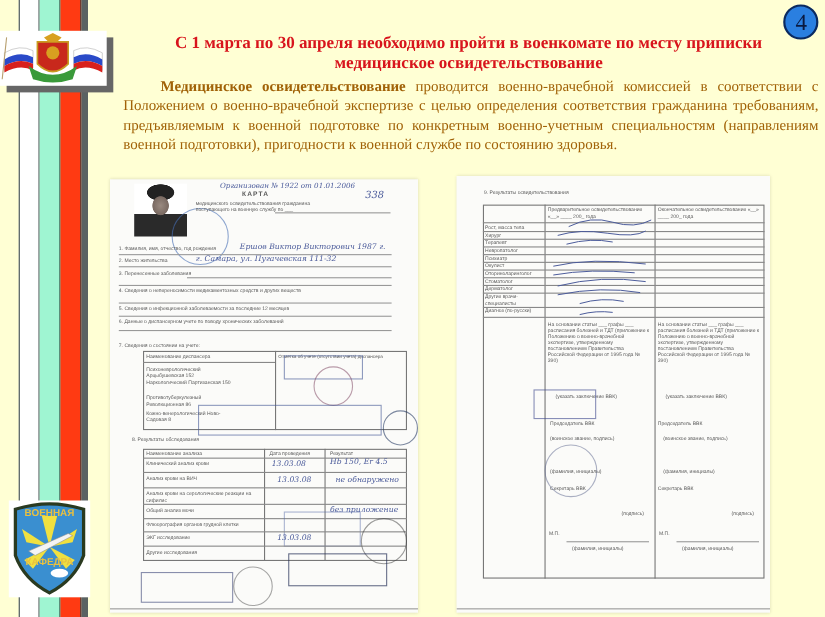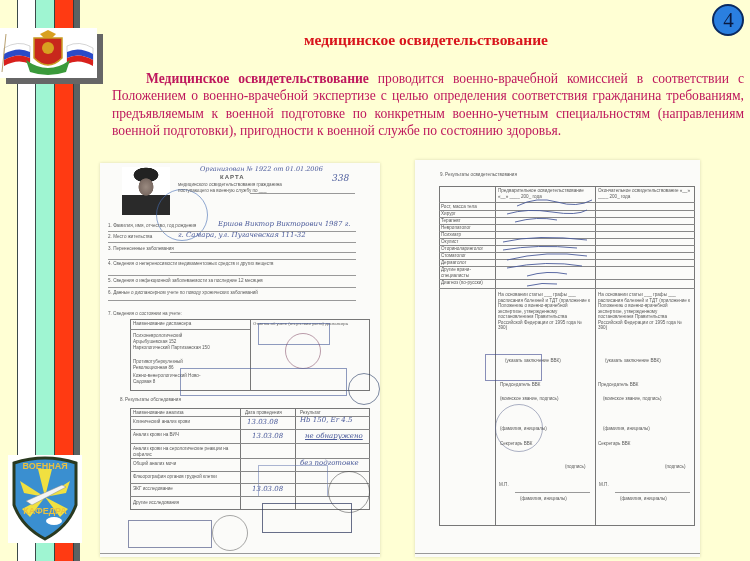--- a/index.html
+++ b/index.html
@@ -29,21 +29,21 @@
     background:#2a7fe0; border:2px solid #0a2a60; color:#0a1a40;
     font-size:21px; line-height:28px; text-align:center; letter-spacing:-1px;
   }
 
   .title {
     position:absolute; left:112px; top:31px; width:628px;
     color:#d8141c; font-weight:bold; font-size:15.5px; line-height:18px; text-align:center;
   }
   .para {
     position:absolute; left:112px; top:70px; width:632px;
-    color:#be185d; font-size:13.6px; line-height:17.4px; text-align:justify;
+    color:#a16207; font-size:13.6px; line-height:17.4px; text-align:justify;
   }
   .para .lead { font-weight:bold; }
   .para .indent { display:inline-block; width:34px; }
 
   .doc {
     position:absolute; background:#fbfbf9;
     box-shadow:0 0 3px rgba(0,0,0,0.15);
     font-family:"Liberation Sans","DejaVu Sans",sans-serif; color:#555;
     overflow:hidden;
   }
@@ -103,20 +103,21 @@
     <path d="M18 46 L54 30 L58 32 L24 50 Z" fill="#f4f4f4" stroke="#888" stroke-width="0.5"></path>
     <ellipse cx="46" cy="66" rx="8" ry="4" fill="#fff"></ellipse>
     <text x="37" y="14" text-anchor="middle" font-size="9" font-weight="bold" fill="#e8c040" font-family="Liberation Sans, sans-serif">ВОЕННАЯ</text>
     <text x="37" y="59" text-anchor="middle" font-size="9" font-weight="bold" fill="#e8c040" font-family="Liberation Sans, sans-serif">КАФЕДРА</text>
   </svg>
 </div>
 
 <div class="slide-num">4</div>
 
 <div class="title">
+  <div>С 1 марта по 30 апреля необходимо пройти в военкомате по месту приписки</div>
   <div>медицинское освидетельствование</div>
 </div>
 
 <div class="para"><span class="indent"></span><span class="lead">Медицинское освидетельствование</span><span> проводится военно-врачебной комиссией в соответствии с Положением о военно-врачебной экспертизе с целью определения соответствия гражданина требованиям, предъявляемым к военной подготовке по конкретным военно-учетным специальностям (направлениям военной подготовки), пригодности к военной службе по состоянию здоровья.</span></div>
 
 <div class="doc doc-left">
   <div class="photo"></div>
   <div class="stamp" style="left:56px;top:26px;width:50px;height:50px;"></div>
   <div class="hand" style="left:100px;top:2px;font-size:6.5px;">Организован № 1922 от 01.01.2006</div>
   <div class="hand" style="left:232px;top:10px;font-size:9px;">338</div>
@@ -170,28 +171,28 @@
   <div class="small" style="left:200px;top:247px;">Результат</div>
   <div class="hline" style="left:30px;top:253px;width:240px;"></div>
 
   <div class="small" style="left:33px;top:256px;">Клинический анализ крови</div>
   <div class="hand" style="left:147px;top:255px;">13.03.08</div>
   <div class="hand" style="left:200px;top:253px;">Hb 150, Er 4.5</div>
   <div class="hline" style="left:30px;top:266px;width:240px;"></div>
 
   <div class="small" style="left:33px;top:269px;">Анализ крови на ВИЧ</div>
   <div class="hand" style="left:152px;top:269px;">13.03.08</div>
-  <div class="hand" style="left:205px;top:269px;text-decoration:underline;">не обнаружено</div>
+  <div class="hand" style="left:205px;top:269px;">не обнаружено</div>
   <div class="hline" style="left:30px;top:280px;width:240px;"></div>
 
   <div class="small" style="left:33px;top:283px;white-space:normal;width:104px;">Анализ крови на серологические реакции на сифилис</div>
   <div class="hline" style="left:30px;top:295px;width:240px;"></div>
 
   <div class="small" style="left:33px;top:298px;">Общий анализ мочи</div>
-  <div class="hand" style="left:200px;top:296px;">без подготовке</div>
+  <div class="hand" style="left:200px;top:296px;">без приложение</div>
   <div class="hline" style="left:30px;top:308px;width:240px;"></div>
 
   <div class="small" style="left:33px;top:311px;">Флюорография органов грудной клетки</div>
   <div class="rstamp" style="left:158px;top:302px;width:68px;height:30px;border-color:rgba(90,110,170,0.5);"></div>
   <div class="hline" style="left:30px;top:320px;width:240px;"></div>
 
   <div class="small" style="left:33px;top:323px;">ЭКГ исследование</div>
   <div class="hand" style="left:152px;top:322px;">13.03.08</div>
   <div class="hline" style="left:30px;top:333px;width:240px;"></div>
   <div class="stamp" style="left:228px;top:308px;width:40px;height:40px;border-color:rgba(60,60,60,0.5);"></div>

